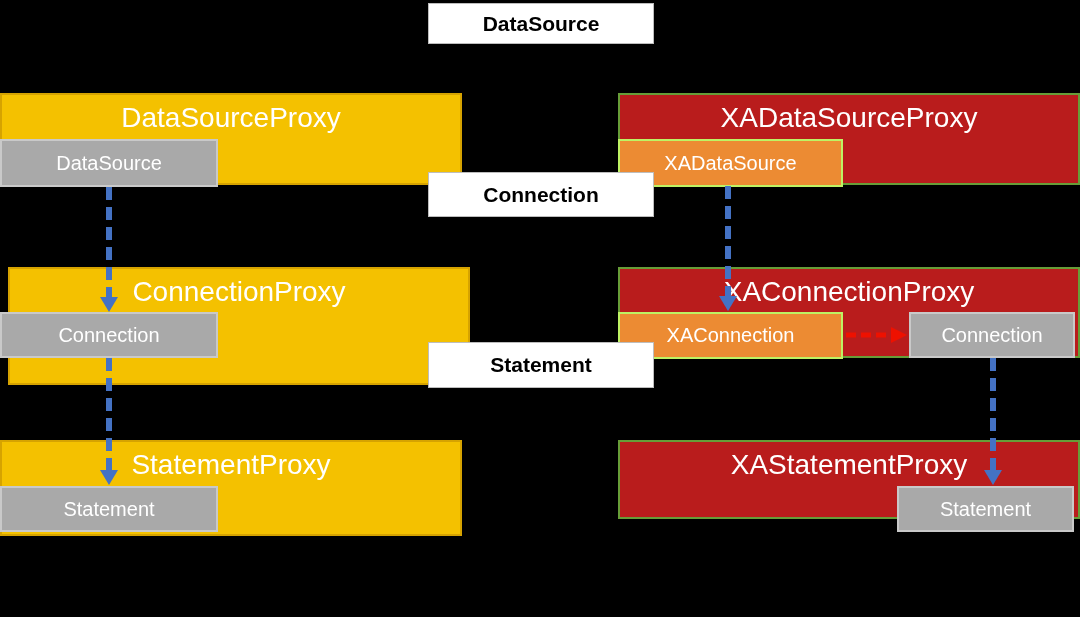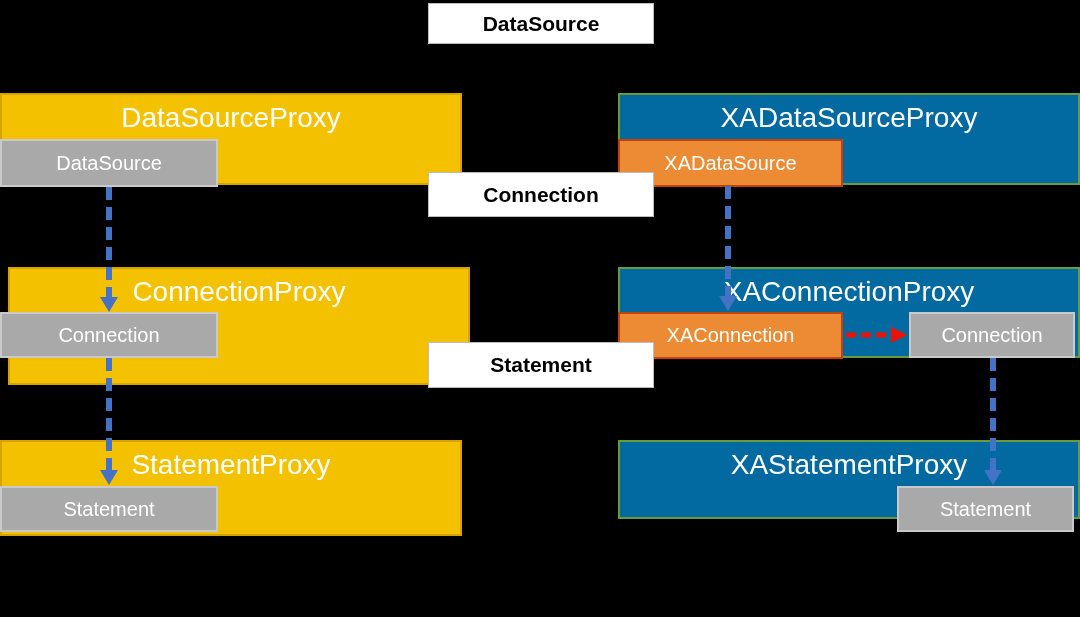--- a/index.html
+++ b/index.html
@@ -9,22 +9,22 @@
     background:#000;
     overflow:hidden;
     font-family:"Liberation Sans", sans-serif;
     text-align:center;
   }
   .box{position:absolute;box-sizing:border-box;}
   .proxy-box{z-index:10;}
   .inner-box{z-index:20;display:flex;align-items:center;justify-content:center;
     color:#fff;font-size:20px;}
   .yellow{background:#F4C100;border:2px solid #D6A300;}
-  .green{background:#0369a1;border:2px solid #679D38;}
-  .orange{background:#EC8B33;border:2px solid #c2410c;}
+  .green{background:#b91c1c;border:2px solid #679D38;}
+  .orange{background:#EC8B33;border:2px solid #bef264;}
   .gray{background:#A9A9A9;border:2px solid #C9C9C9;}
   .proxy-title{
     position:absolute;left:0;right:0;top:0;height:45px;
     display:flex;align-items:center;justify-content:center;
     color:#fff;font-size:28px;
   }
   .wlabel{
     position:absolute;z-index:30;box-sizing:border-box;
     background:#fff;border:1px solid #BDBDBD;
     display:flex;align-items:center;justify-content:center;

